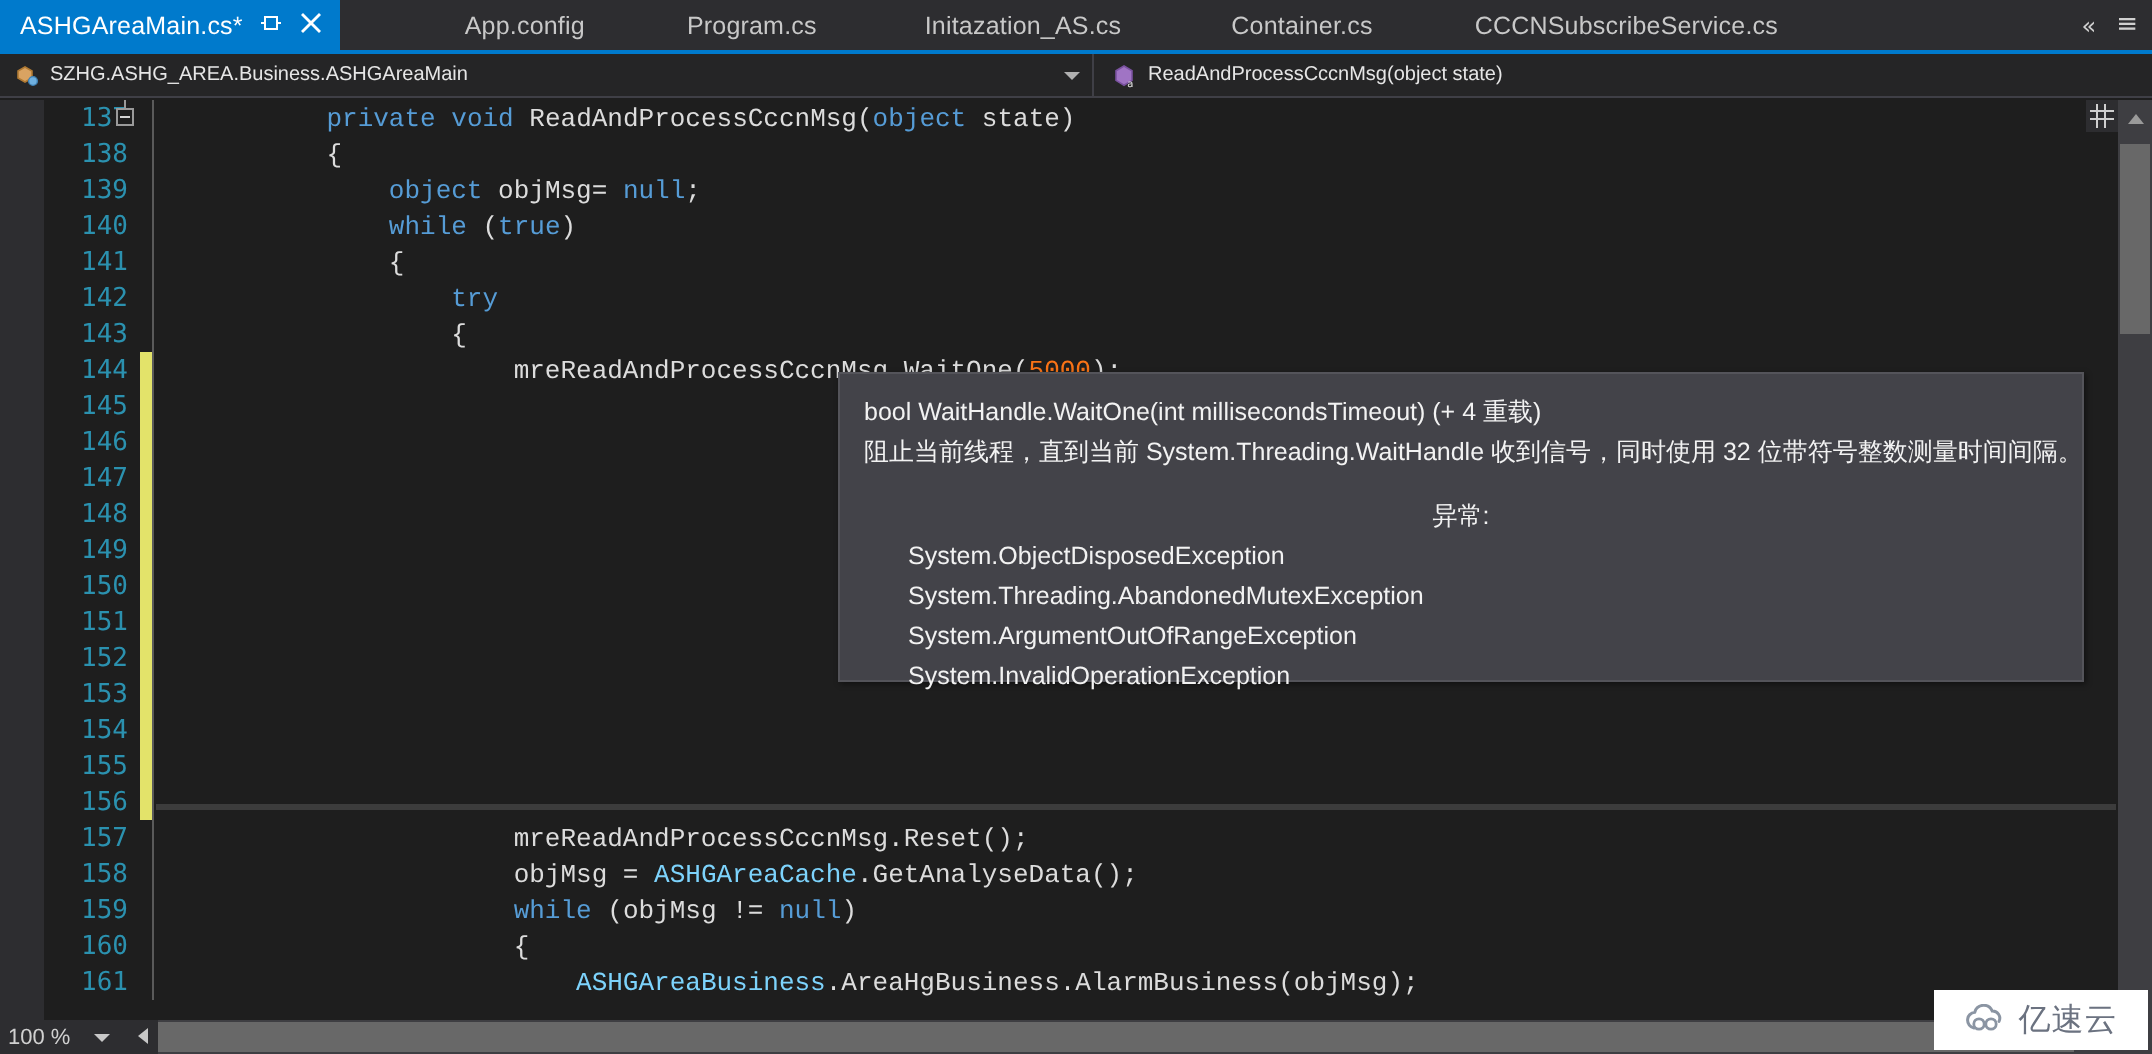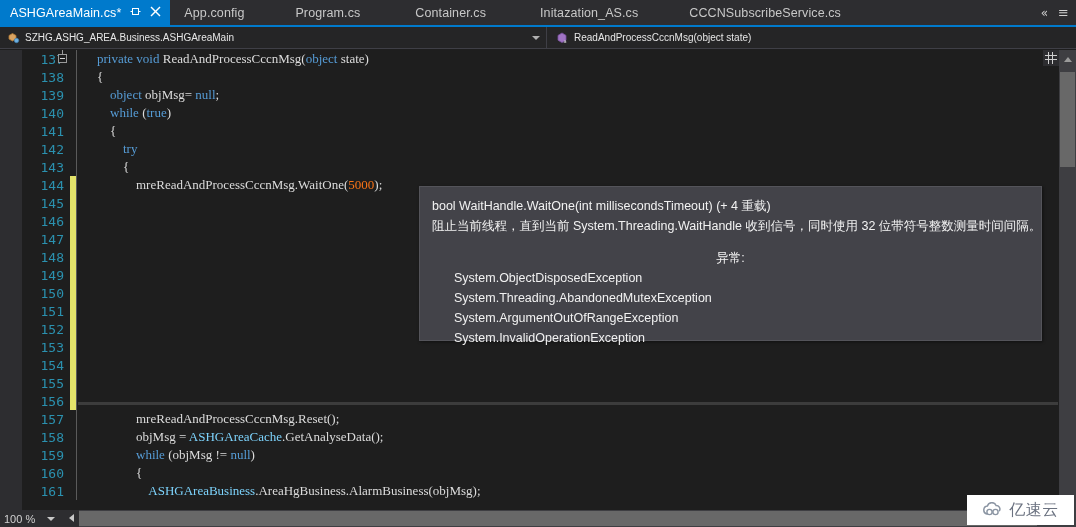--- a/index.html
+++ b/index.html
@@ -154,23 +154,24 @@
   .gutter-rule::after {
     content: "";
     position: absolute; left: 0; top: 0;
     width: 1px; height: 18px;
     background: #5a5a5a;
   }
   .code {
     flex: 1 1 auto;
     padding-left: 6px;
     color: #dcdcdc;
-    font-family: Liberation Serif, serif;
+    font-family: Liberation Mono, monospace;
     font-size: 13px;
     letter-spacing: 0px;
+    margin-left: 48px;
   }
 
   
   .k  { color: #569cd6; }  
   .t  { color: #7dd3fc; }  
   .n  { color: #f97316; }  
   .p  { color: #dcdcdc; }
 
   
   .collapse-box {
@@ -346,31 +347,31 @@
           <line x1="8.5" y1="5.5" x2="10.5" y2="5.5" stroke="#ffffff" stroke-width="1"></line>
         </svg>
       </span>
       <span class="tab-close">
         <svg width="11" height="11" viewBox="0 0 11 11" aria-hidden="true">
           <line x1="1" y1="1" x2="10" y2="10" stroke="#ffffff" stroke-width="1.4"></line>
           <line x1="10" y1="1" x2="1" y2="10" stroke="#ffffff" stroke-width="1.4"></line>
         </svg>
       </span>
     </div>
-    <div class="tab" style="padding-left:14px;">
+    <div class="tab" style="padding-left:14px;margin-left:48px;">
       <span class="tab-label">App.config</span>
     </div>
     <div class="tab" style="padding-left:42px;">
       <span class="tab-label">Program.cs</span>
     </div>
+    <div class="tab" style="padding-left:45px;">
+      <span class="tab-label">Initazation_AS.cs</span>
+    </div>
     <div class="tab" style="padding-left:46px;">
       <span class="tab-label">Container.cs</span>
-    </div>
-    <div class="tab" style="padding-left:45px;">
-      <span class="tab-label">Initazation_AS.cs</span>
     </div>
     <div class="tab" style="padding-left:42px;">
       <span class="tab-label">CCCNSubscribeService.cs</span>
     </div>
     <div class="tabstrip-spacer"></div>
     <div class="tabstrip-right">
       <span class="chev-dbl">«</span>
       <span class="tab-list-icon">≡</span>
     </div>
   </div>

